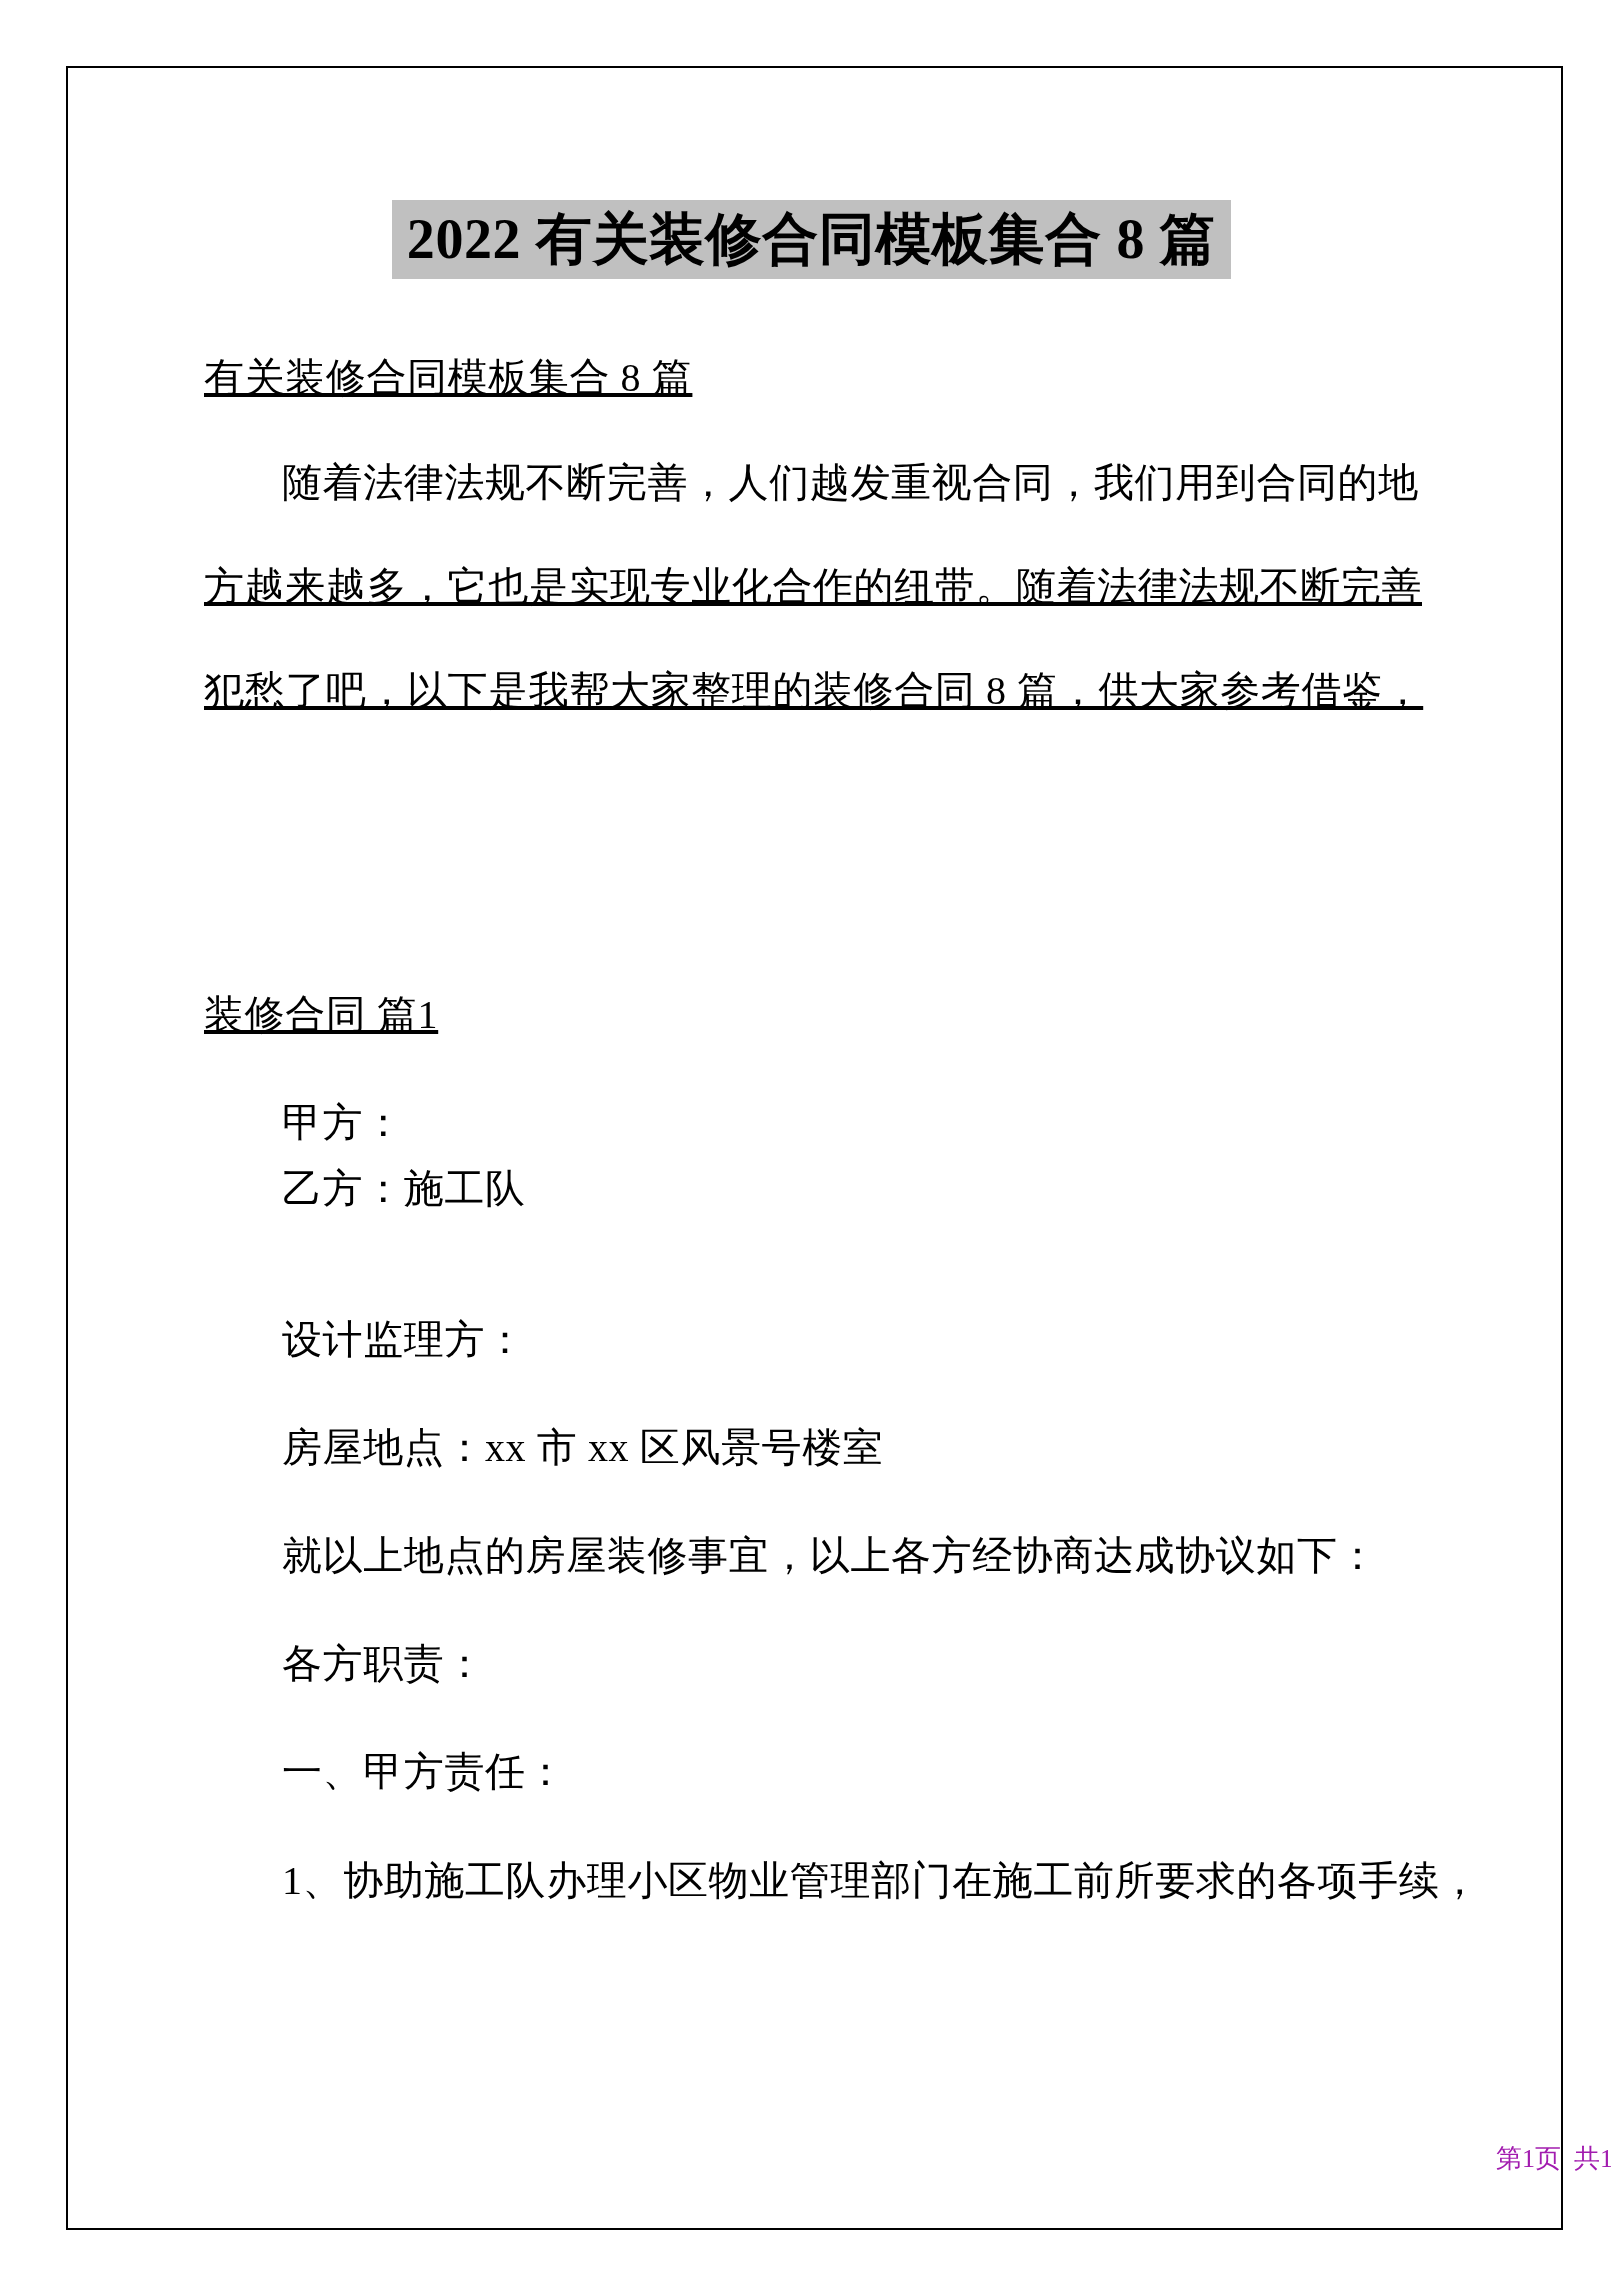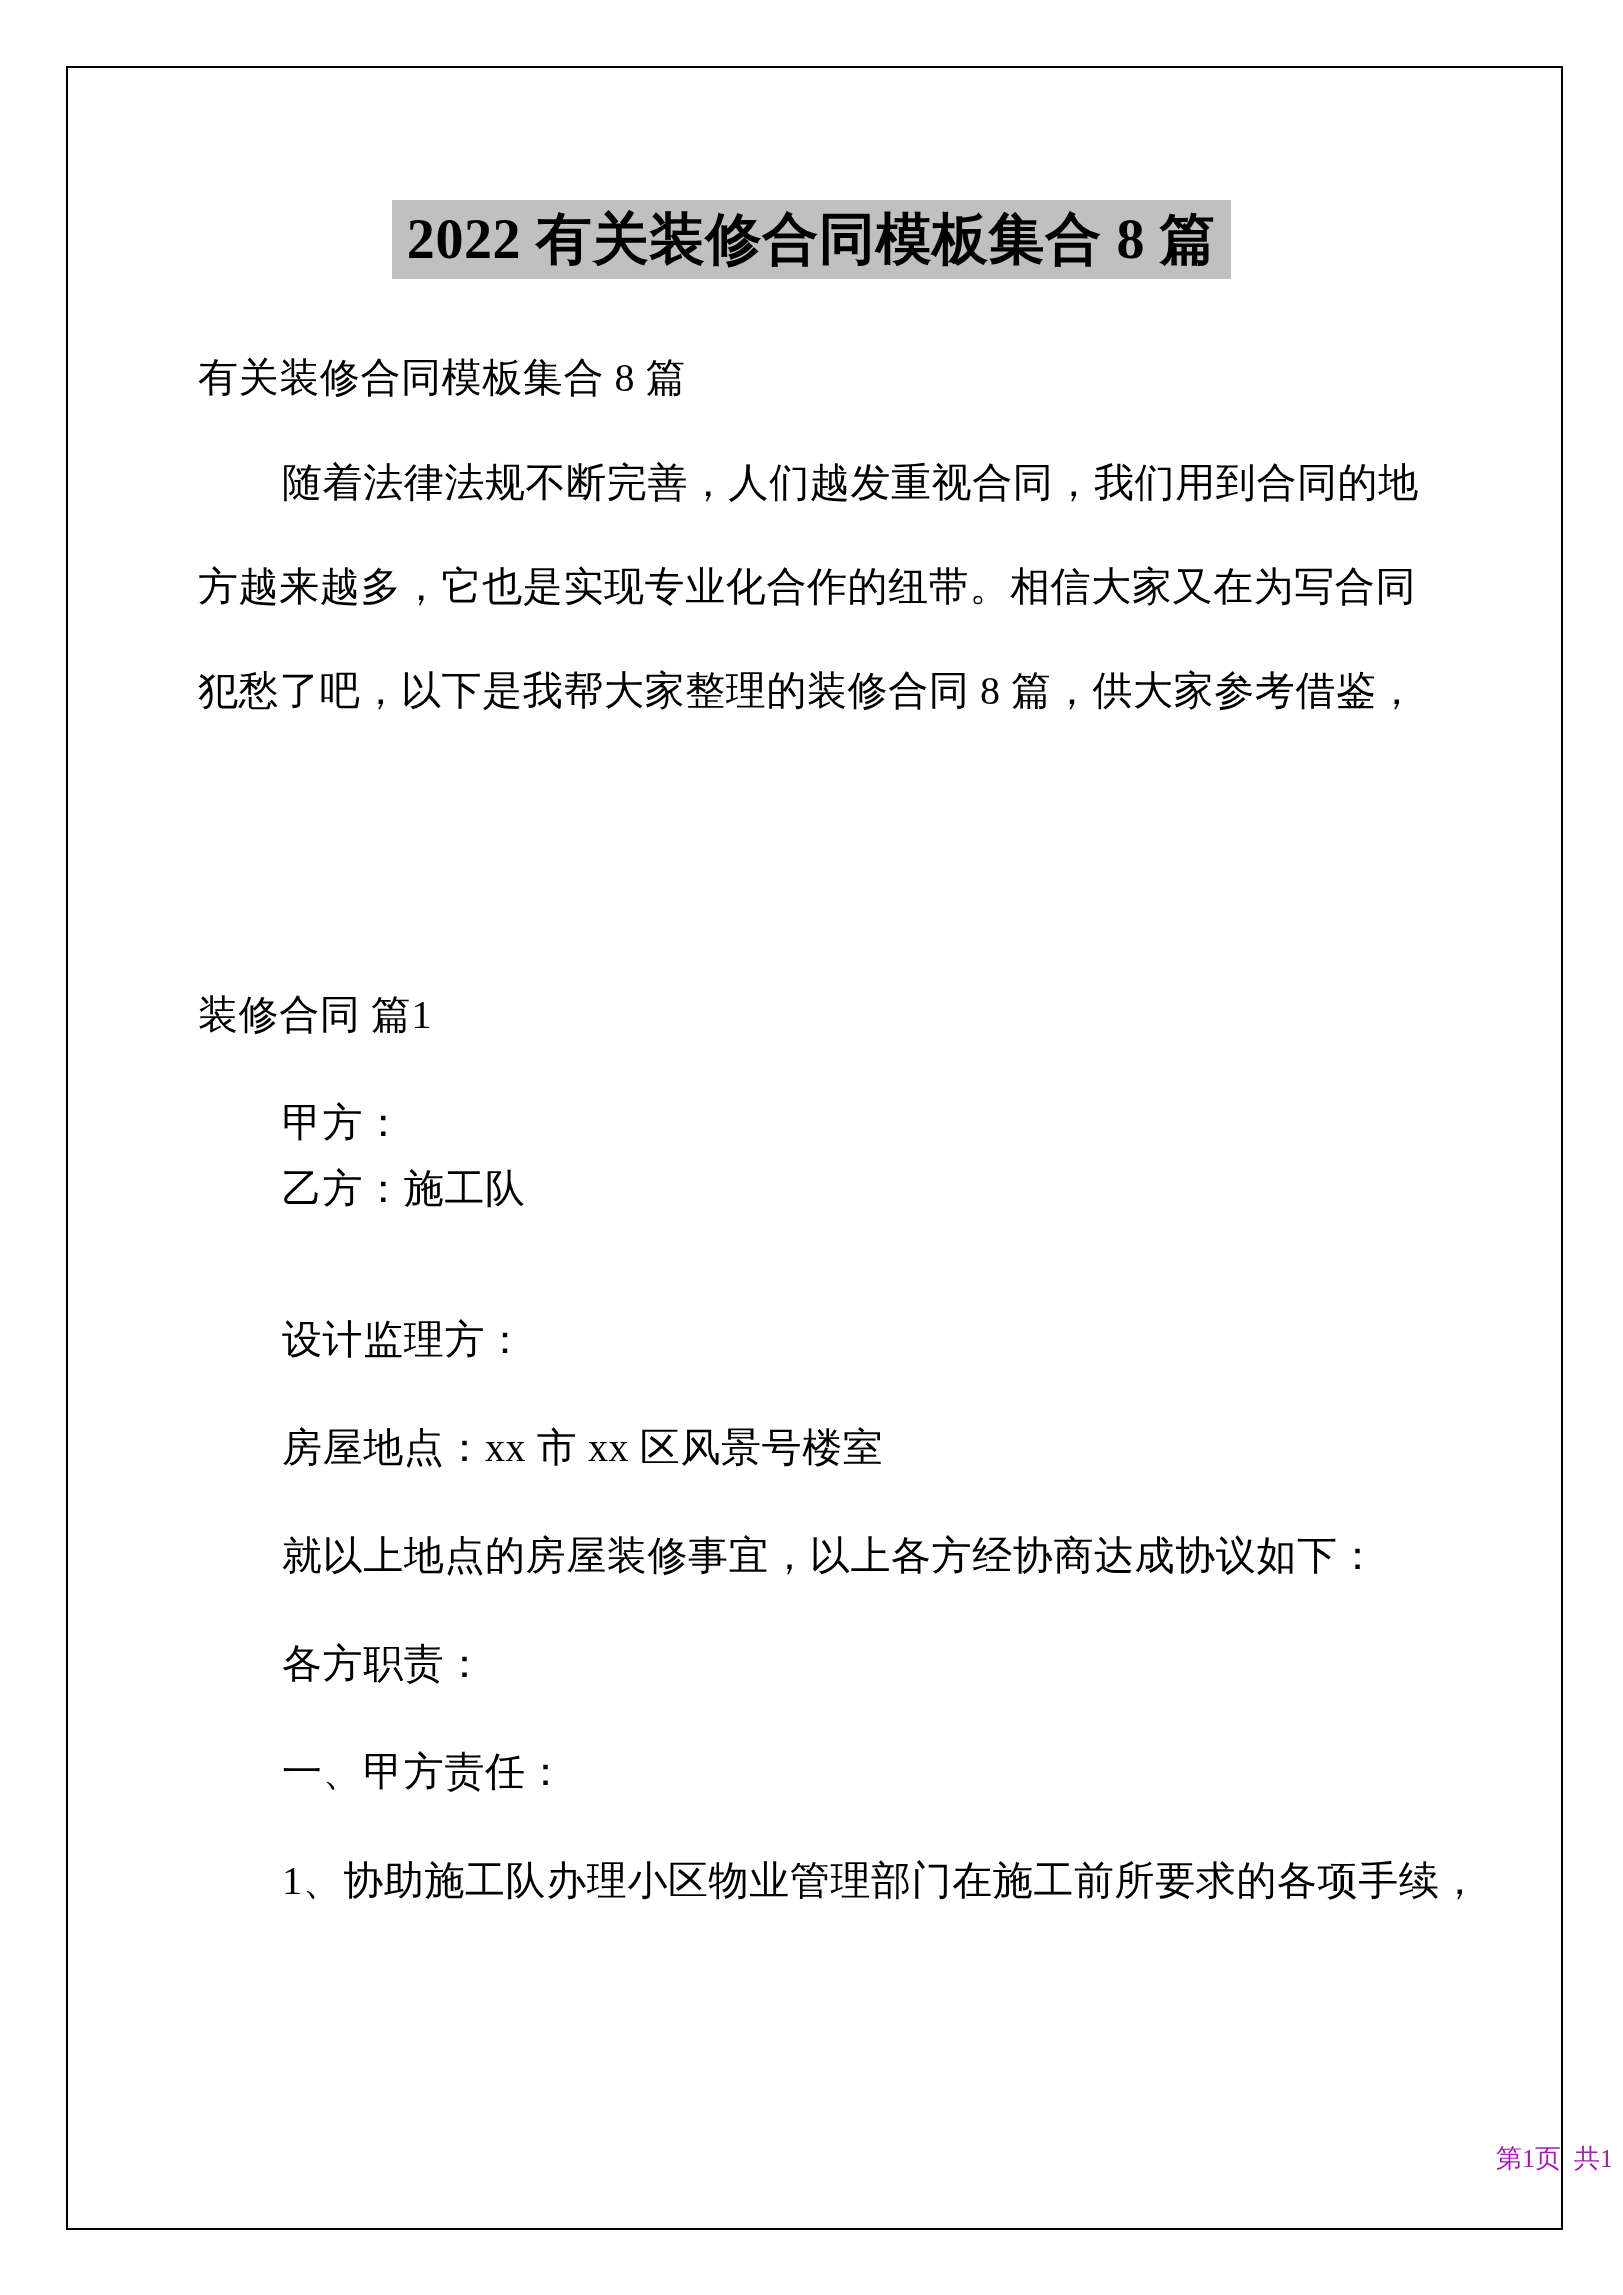--- a/index.html
+++ b/index.html
@@ -43,21 +43,21 @@
     letter-spacing: 0.6px;
   }
   .line {
     position: absolute;
     font-size: 40px;
     line-height: 1.05;
     letter-spacing: 0.6px;
     white-space: pre;
     color: #000000;
   }
-  .indent-0 { left: 198px; }
+  .indent-0 { left: 204px; text-decoration: underline; }
   .indent-2 { left: 282px; }
   .footer-line {
     position: absolute;
     left: 16px;
     top: 2145px;
     width: 1623px;
     text-align: right;
     font-size: 26px;
     line-height: 1.1;
     white-space: pre;
@@ -70,21 +70,21 @@
 <div class="page">
 
   <div class="page-frame"></div>
 
   <div class="title-wrap">
     <span class="title-text">2022 有关装修合同模板集合 8 篇</span>
   </div>
 
   <div class="line indent-0" style="top:357px">有关装修合同模板集合 8 篇</div>
   <div class="line indent-2" style="top:462px">随着法律法规不断完善，人们越发重视合同，我们用到合同的地</div>
-  <div class="line indent-0" style="top:566px">方越来越多，它也是实现专业化合作的纽带。相信大家又在为写合同</div>
+  <div class="line indent-0" style="top:566px">方越来越多，它也是实现专业化合作的纽带。随着法律法规不断完善</div>
   <div class="line indent-0" style="top:670px">犯愁了吧，以下是我帮大家整理的装修合同 8 篇，供大家参考借鉴，</div>
 
   <div class="line indent-0" style="top:994px">装修合同 篇1</div>
   <div class="line indent-2" style="top:1102px">甲方：</div>
   <div class="line indent-2" style="top:1168px">乙方：施工队</div>
   <div class="line indent-2" style="top:1319px">设计监理方：</div>
   <div class="line indent-2" style="top:1427px">房屋地点：xx 市 xx 区风景号楼室</div>
   <div class="line indent-2" style="top:1535px">就以上地点的房屋装修事宜，以上各方经协商达成协议如下：</div>
   <div class="line indent-2" style="top:1643px">各方职责：</div>
   <div class="line indent-2" style="top:1751px">一、甲方责任：</div>

